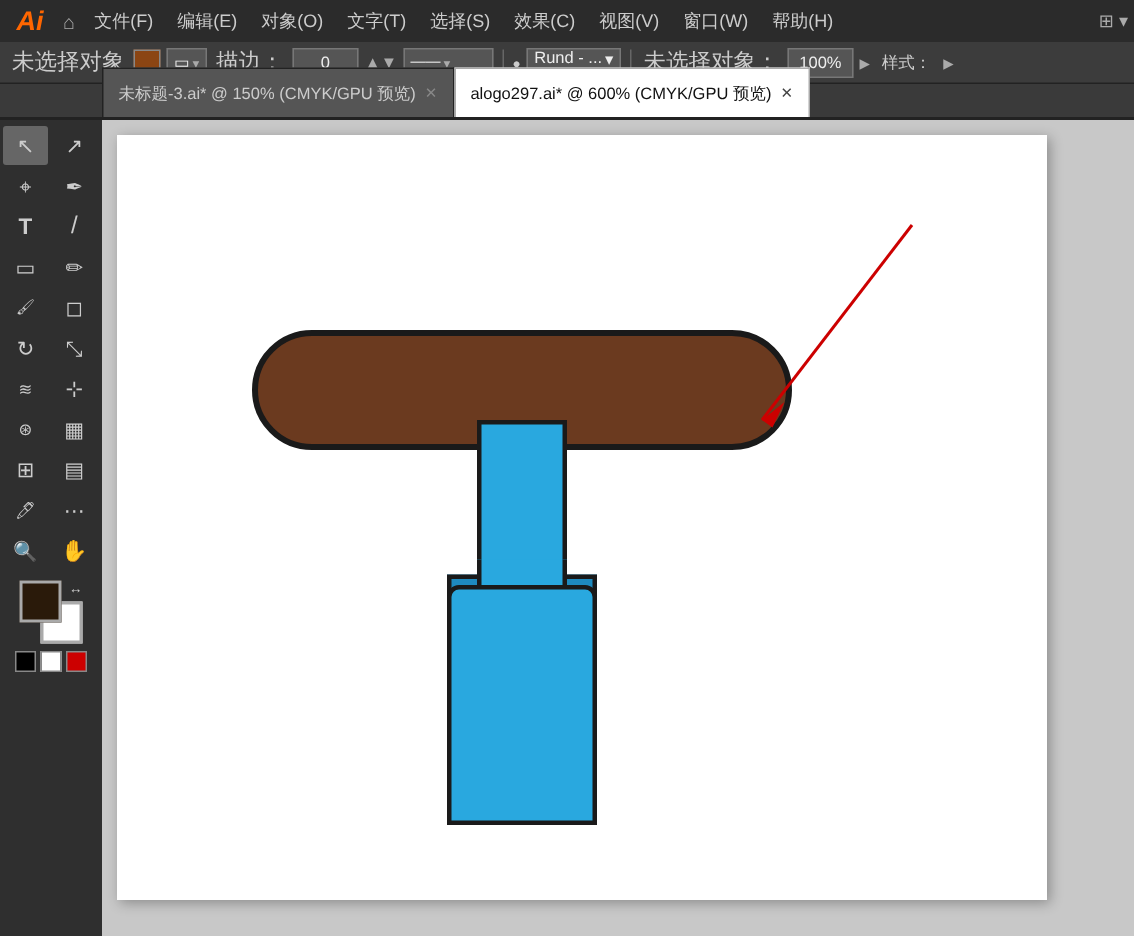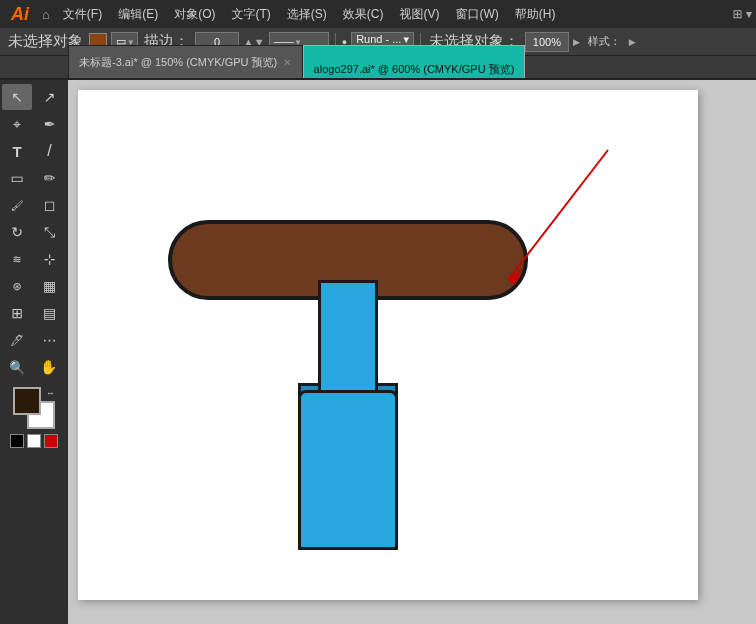--- a/index.html
+++ b/index.html
@@ -126,24 +126,23 @@
       background: #555;
       color: #ccc;
       font-size: 11px;
       border: 1px solid #222;
       border-bottom: none;
       cursor: pointer;
       gap: 6px;
       white-space: nowrap;
     }
     .tab.active {
-      background: #14b8a6;
+      background: #ffffff;
       color: #111;
       border-color: #aaa;
-      flex-direction: column;
     }
     .tab .close-x {
       font-size: 10px;
       color: #888;
       cursor: pointer;
     }
     .tab.active .close-x { color: #444; }
 
     
     #main {

